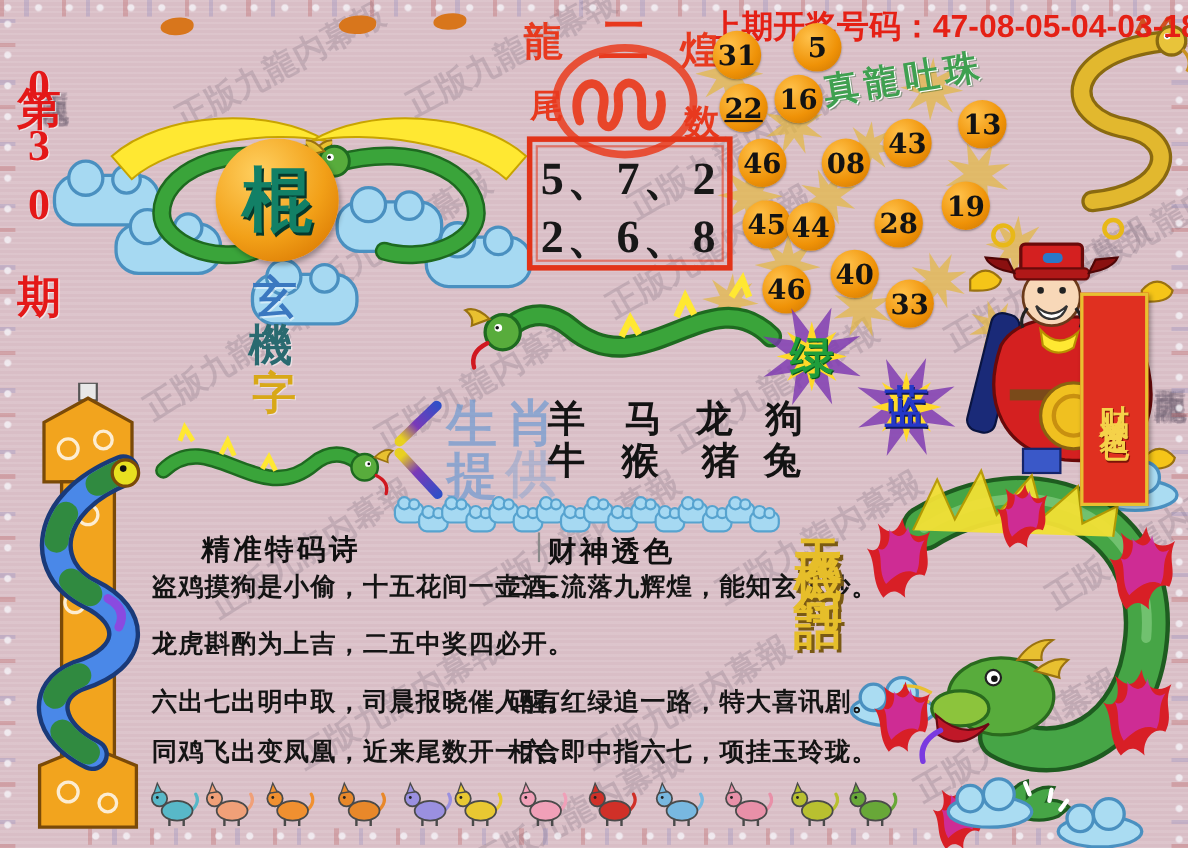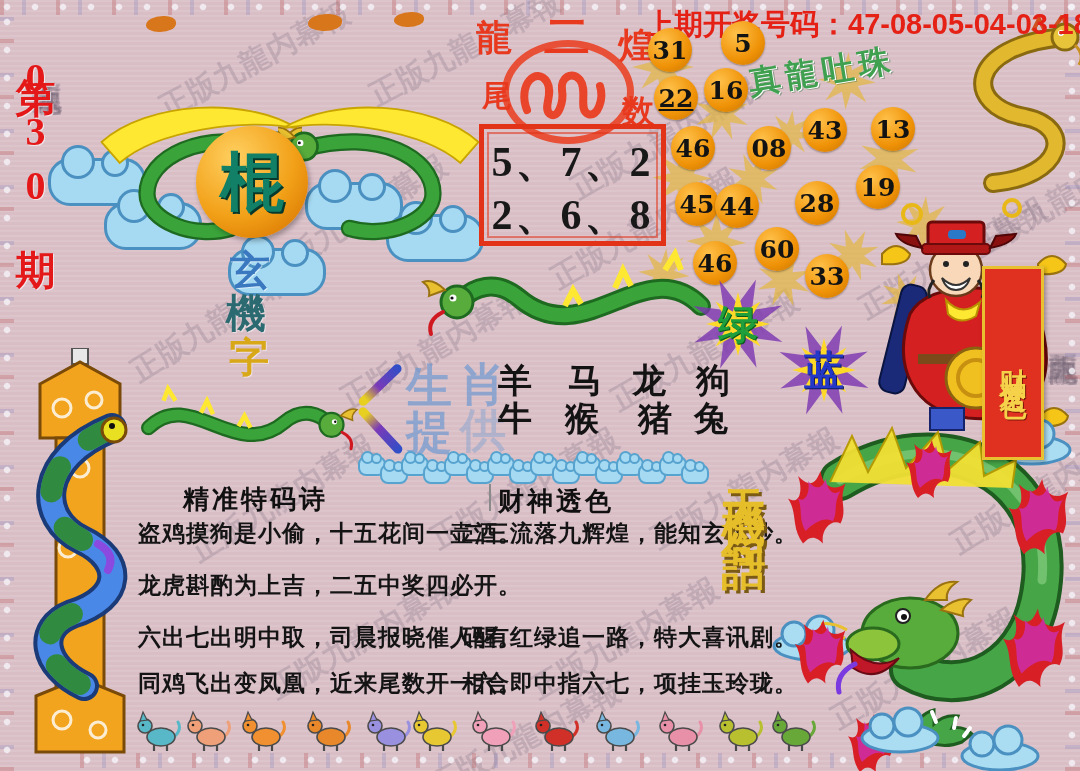--- a/index.html
+++ b/index.html
@@ -331,29 +331,29 @@
     <div class="tailrow" style="top:5px">5、7、2</div>
     <div class="tailrow" style="top:58px">2、6、8</div>
   </div>
 
   <div id="ballLayer">
       <div class="ball" style="left: 648px; top: 28px;">31</div>
       <div class="ball" style="left: 721px; top: 21px;">5</div>
       <div class="ball" style="left: 654px; top: 76px; text-decoration: underline;">22</div>
       <div class="ball" style="left: 704px; top: 68px;">16</div>
       <div class="ball" style="left: 803px; top: 108px;">43</div>
-      <div class="ball" style="left: 871px; top: 91px; margin-top: 16px;">13</div>
+      <div class="ball" style="left: 871px; top: 91px;">13</div>
       <div class="ball" style="left: 671px; top: 126px;">46</div>
       <div class="ball" style="left: 747px; top: 126px;">08</div>
       <div class="ball" style="left: 856px; top: 165px;">19</div>
       <div class="ball" style="left: 675px; top: 182px;">45</div>
       <div class="ball" style="left: 715px; top: 184px;">44</div>
       <div class="ball" style="left: 795px; top: 181px;">28</div>
       <div class="ball" style="left: 693px; top: 241px;">46</div>
-      <div class="ball" style="left: 755px; top: 227px;">60</div>
+      <div class="ball" style="left: 755px; top: 227px;">40</div>
       <div class="ball" style="left: 805px; top: 254px;">33</div>
     </div>
 
   <div class="abs" id="pearl">真龍吐珠</div>
 
   <div class="burst" style="left:706px;top:292px">
     <div class="ray"></div>
     <div class="star"></div>
     <div class="bchar" style="color:#1f9e3c;text-shadow:1px 1px 0 #0a5a1c">绿</div>
   </div>

